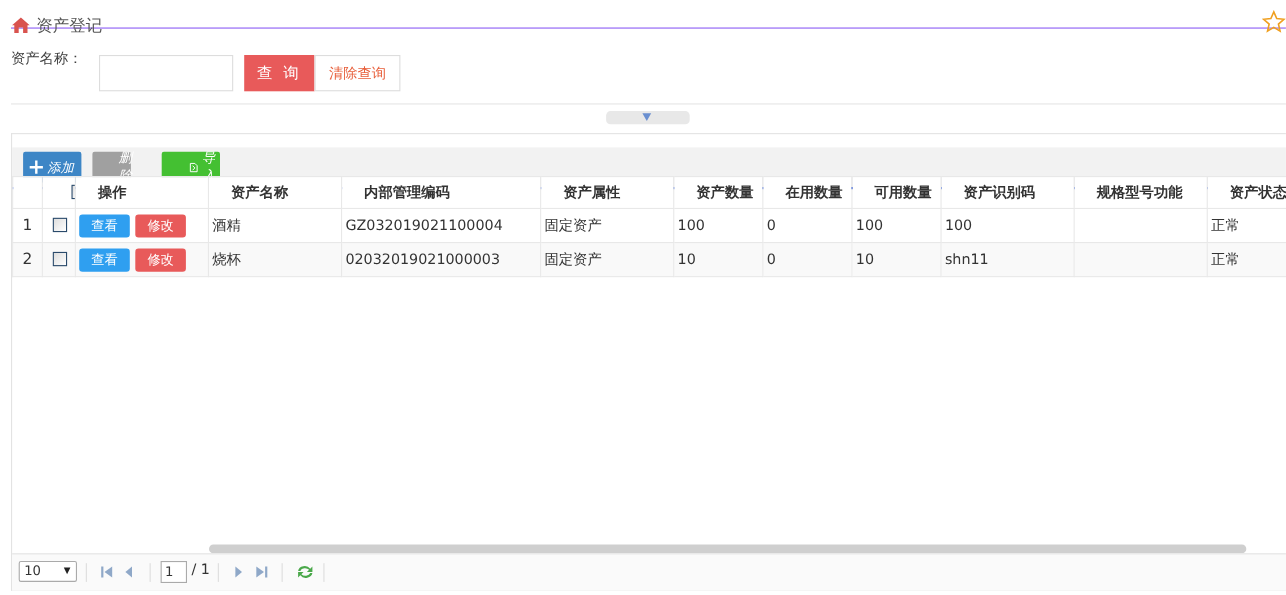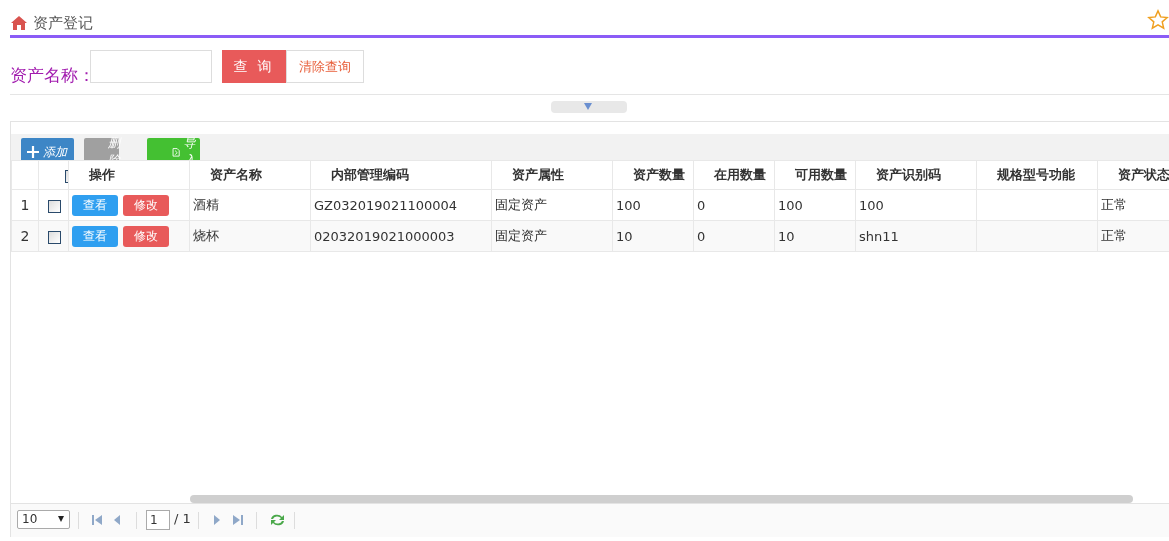--- a/index.html
+++ b/index.html
@@ -1,25 +1,25 @@
 <!DOCTYPE html>
 <html><head>
 <meta charset="utf-8">
 <style>
   * { box-sizing: border-box; margin: 0; padding: 0; }
   html, body { width: 1169px; height: 541px; overflow: hidden; background: #fff; }
   body { font-family: "DejaVu Sans", "Liberation Sans", sans-serif; font-size: 13px; color: #333; position: relative; }
 
-  .topbar { position: absolute; left: 0; top: 0; width: 1169px; height: 38px; border-bottom: 3px solid #8b5cf6; margin-left: 10px; width: 1159px; font-family: Liberation Mono, monospace; }
+  .topbar { position: absolute; left: 0; top: 0; width: 1169px; height: 26px; border-bottom: 1px solid #8b5cf6; margin-left: 10px; width: 1159px; font-family: Liberation Mono, monospace; }
   .home-icon { position: absolute; left: 0; top: 15px; width: 18px; height: 16px; }
   .page-title { position: absolute; left: 23px; top: 14px; font-size: 15px; color: #555; }
   .star-icon { position: absolute; right: 0; top: 9px; width: 22px; height: 22px; }
 
   .searchbar { position: absolute; left: 10px; top: 42px; width: 1159px; height: 53px; border-bottom: 1px solid #e5e5e5; }
-  .search-label { position: absolute; left: 0; top: 22px; font-size: 17px; color: #a21caf; }
+  .search-label { position: absolute; left: 0; top: 2px; font-size: 13px; color: #404040; }
   .search-input { position: absolute; left: 80px; top: 8px; width: 122px; height: 33px; border: 1px solid #ddd; background: #fff; outline: none; padding: 0 6px; font-size: 13px; }
   .btn-query { position: absolute; left: 212px; top: 8px; width: 64px; height: 33px; background: #e85a5a; color: #fff; border: none; font-size: 14px; letter-spacing: 3px; }
   .btn-clear { position: absolute; left: 276px; top: 8px; width: 78px; height: 33px; background: #fff; color: #e8603c; border: 1px solid #ddd; font-size: 13px; }
 
   .collapse-handle { position: absolute; left: 551px; top: 101px; width: 76px; height: 12px; background: #e8e8e8; border-radius: 4px; }
   .collapse-handle span { position: absolute; left: 33px; top: 2px; width: 0; height: 0; border-left: 4px solid transparent; border-right: 4px solid transparent; border-top: 7px solid #6a8fd0; }
 
   .grid { position: absolute; left: 10px; top: 121px; width: 1159px; height: 416px; border: 1px solid #e3e3e3; border-right: none; }
   .toolbar { position: absolute; left: 0; top: 12px; width: 100%; height: 38px; background: #f2f2f2; border-bottom: 2px solid #1d4ed8; font-style: italic; }
   .tbtn { position: absolute; top: 4px; height: 28px; color: #fff; font-size: 12px; border-radius: 2px; display: flex; align-items: center; padding-left: 5px; }

